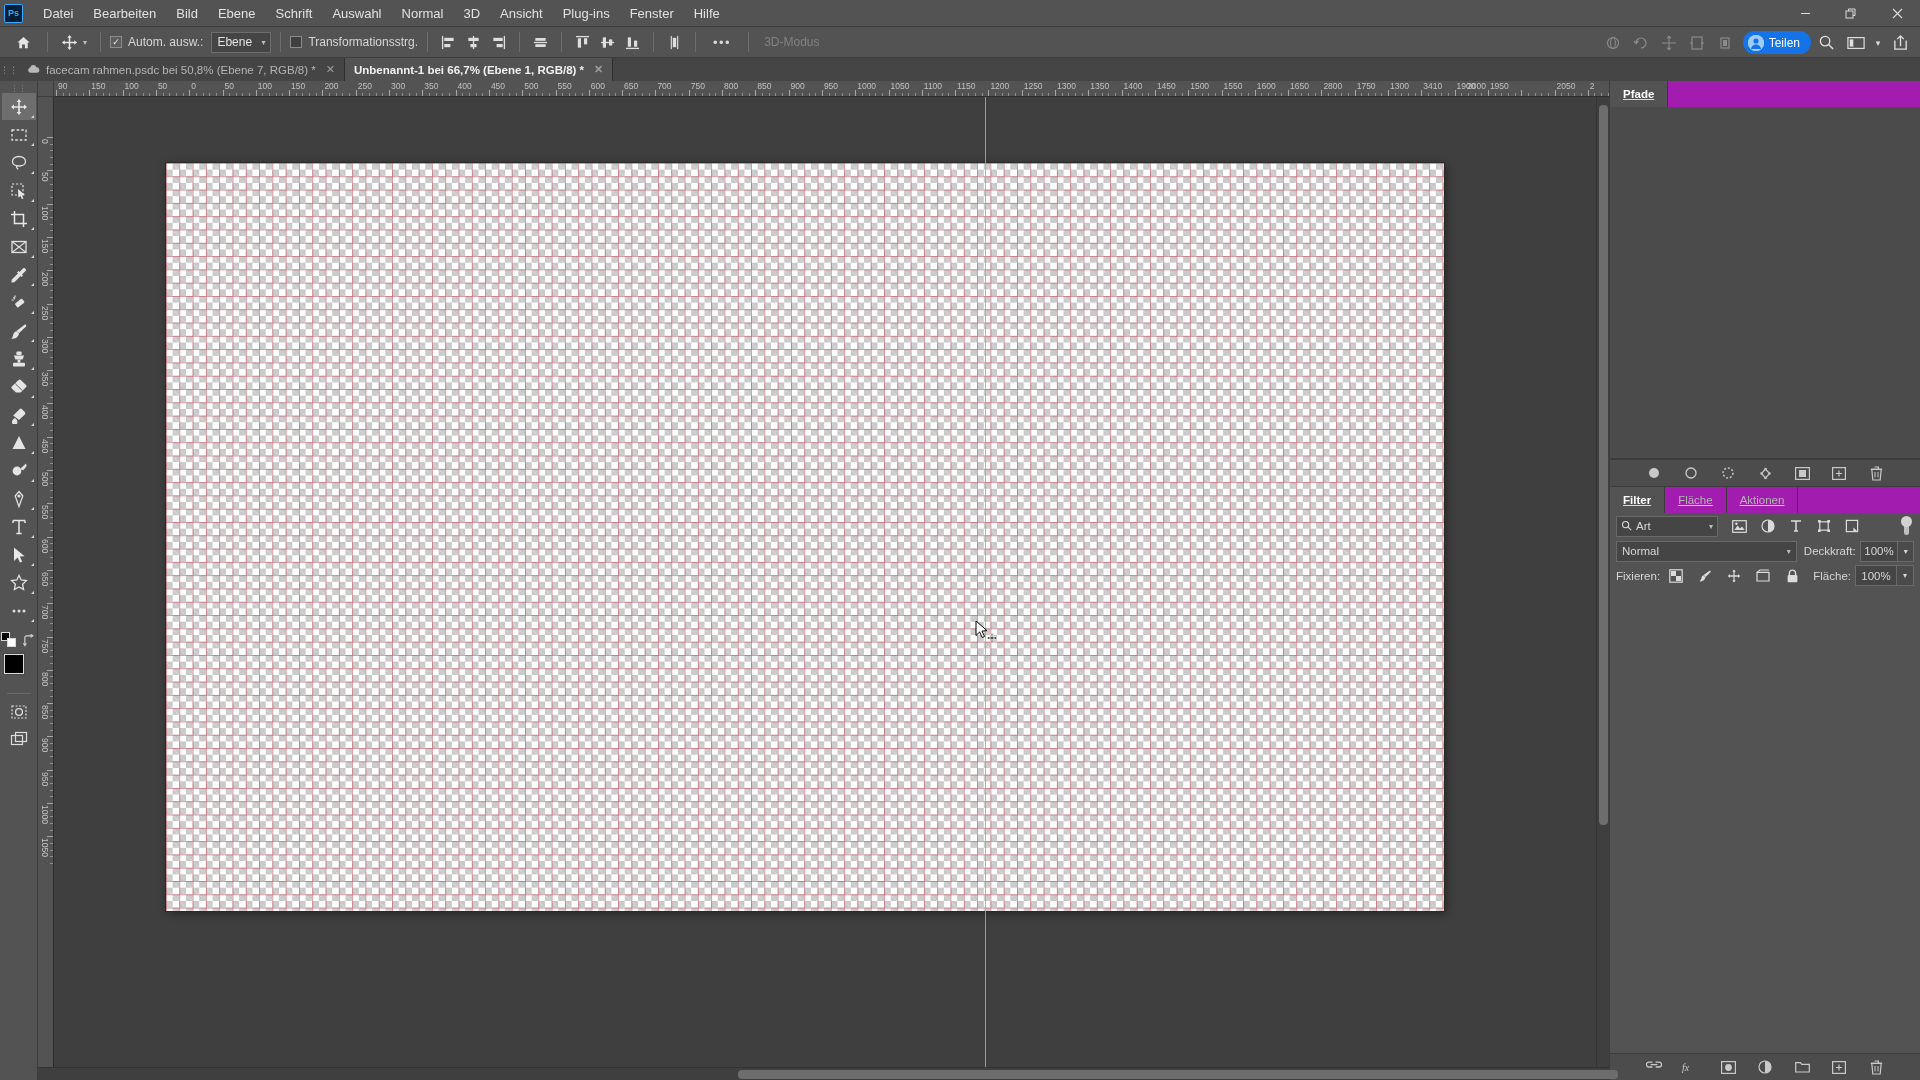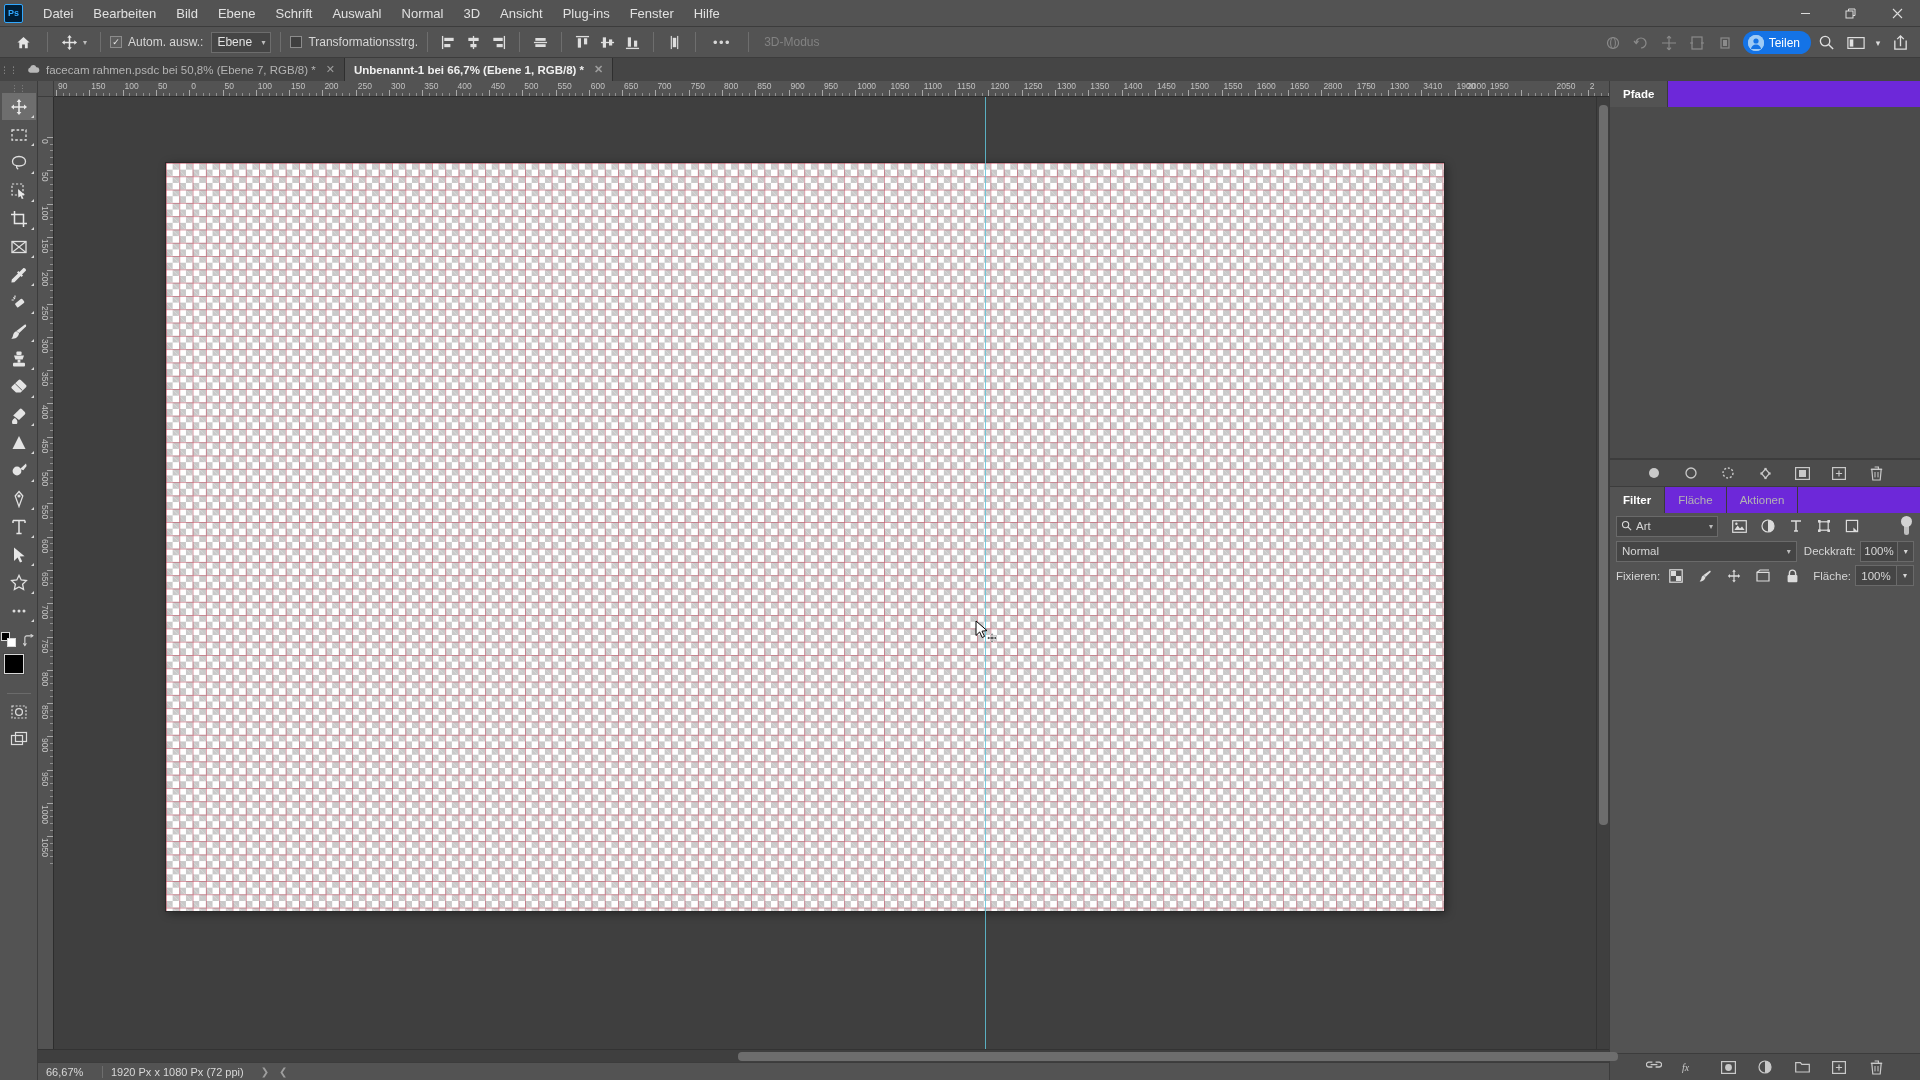--- a/index.html
+++ b/index.html
@@ -147,21 +147,21 @@
   .st-info { padding-right:12px; }
   .st-arrow { color:#9e9e9e; padding:0 5px; font-size:10px; }
 
   
   .rightdock {
     width:311px; flex:0 0 311px; background:#535353; display:flex; flex-direction:column;
     border-left:1px solid #3c3c3c;
   }
   .panel { display:flex; flex-direction:column; }
   .panel-tabs {
-    height:26px; background:#6d28d9; display:flex; align-items:stretch; position:relative;
+    height:26px; background:#a21caf; display:flex; align-items:stretch; position:relative;text-decoration:underline;
   }
   .ptab {
     padding:0 13px; display:flex; align-items:center; font-size:11.5px; color:#b3b3b3;
     border-right:1px solid #3a3a3a;
   }
   .ptab.active { background:#535353; color:#fff; font-weight:bold; }
   .panel-menu {
     position:absolute; right:6px; top:0; height:26px; width:18px;
     display:flex; align-items:center; justify-content:center;
   }
@@ -1035,27 +1035,20 @@
             </svg>
           </div>
           <div class="vscroll">
             <div class="vthumb" style="top:8px; height:720px;"></div>
           </div>
         </div>
       </div>
       <div class="hscroll">
         <div class="hthumb" style="left:700px; width:880px;"></div>
       </div>
-      <div class="statusbar">
-        <span class="st-zoom">66,67%</span>
-        <span class="st-sep"></span>
-        <span class="st-info">1920 Px x 1080 Px (72 ppi)</span>
-        <span class="st-arrow">❯</span>
-        <span class="st-arrow">❮</span>
-      </div>
     </div>
 
     <div class="rightdock">
 
       <div class="panel">
         <div class="panel-tabs">
           <div class="ptab active">Pfade</div>
           <div class="panel-menu">
             <span style="display:block"><span class="pm-line"></span><span class="pm-line"></span><span class="pm-line"></span></span>
           </div>

